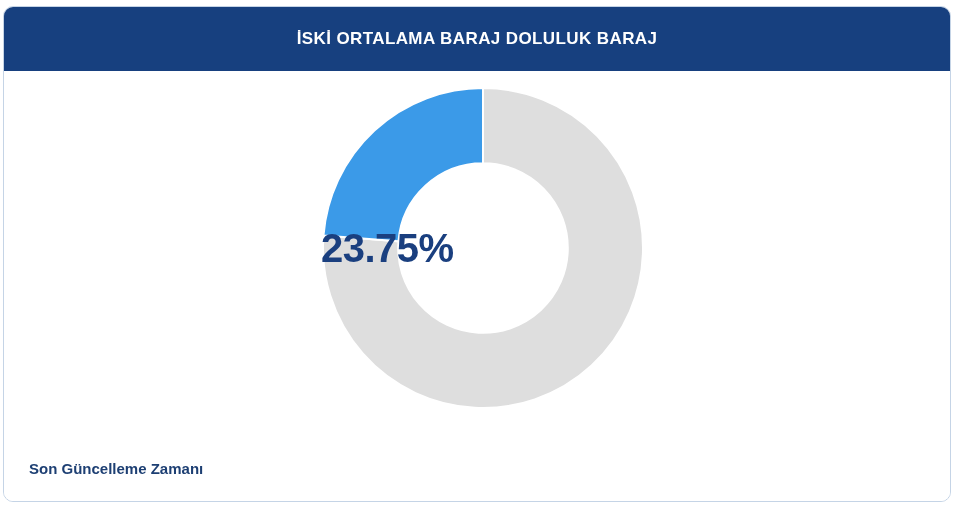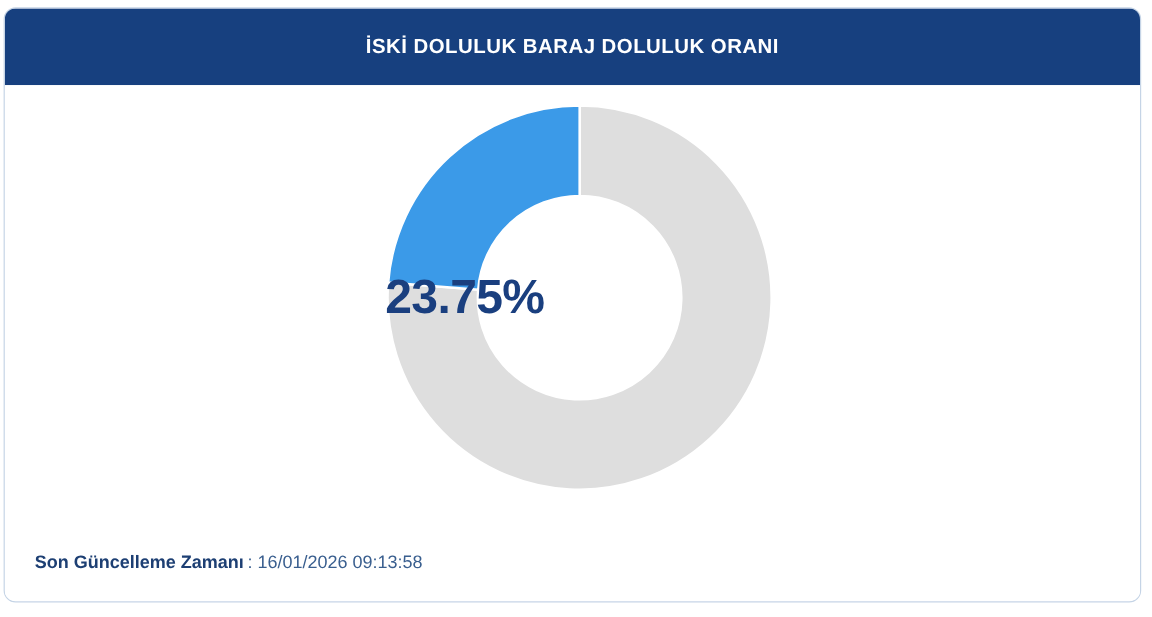--- a/index.html
+++ b/index.html
@@ -115,21 +115,21 @@
     color: #3a5f8f;
     margin-left: 3px;
   }
 </style>
 </head>
 <body>
 
 <div class="widget">
 
   <div class="widget-header">
-    <div class="widget-title">İSKİ DOLULUK BARAJ DOLULUK ORANI</div>
+    <div class="widget-title">İSKİ ORTALAMA BARAJ DOLULUK BARAJ</div>
   </div>
 
   <div class="widget-body">
 
     <div class="chart-area">
 
       <div class="donut-wrap">
         <svg class="donut-svg" viewBox="0 0 324 324">
 
           <path id="slice-empty" fill="#dedede" stroke="#ffffff" stroke-width="2" d="M 2.4932266026995364 149.4465446835448 A 160 160 0 1 0 162.00000000000006 2 L 162.00000000000003 77.19999999999999 A 84.80000000000001 84.80000000000001 0 1 1 77.46141009943074 155.34666868227873 Z"></path>
@@ -139,18 +139,17 @@
 
         <div class="center-label">
           <span class="center-label-text">23.75%</span>
         </div>
       </div>
 
     </div>
 
     <div class="widget-footer">
       <span class="footer-label">Son Güncelleme Zamanı</span>
-      <span class="footer-value">: 16/01/2026 09:13:58</span>
     </div>
 
   </div>
 
 </div>
 
 </body></html>

